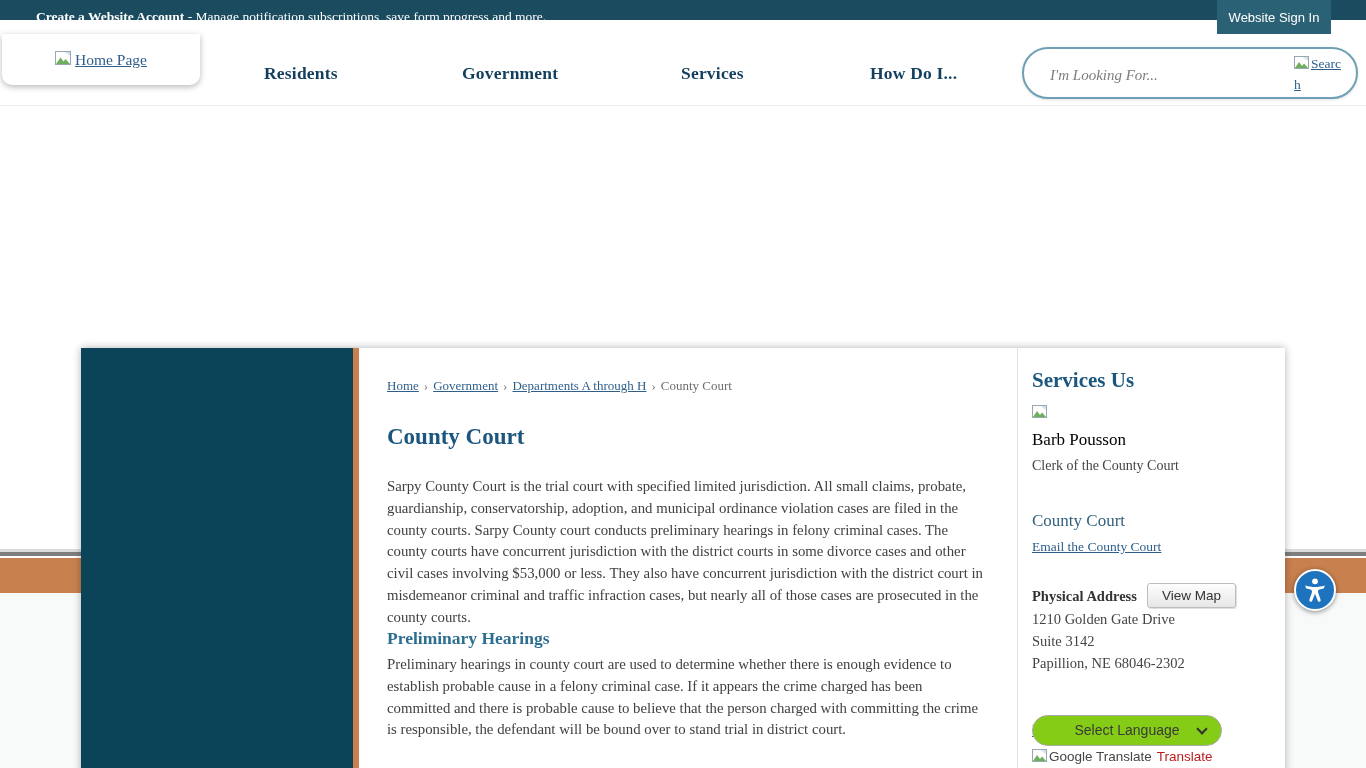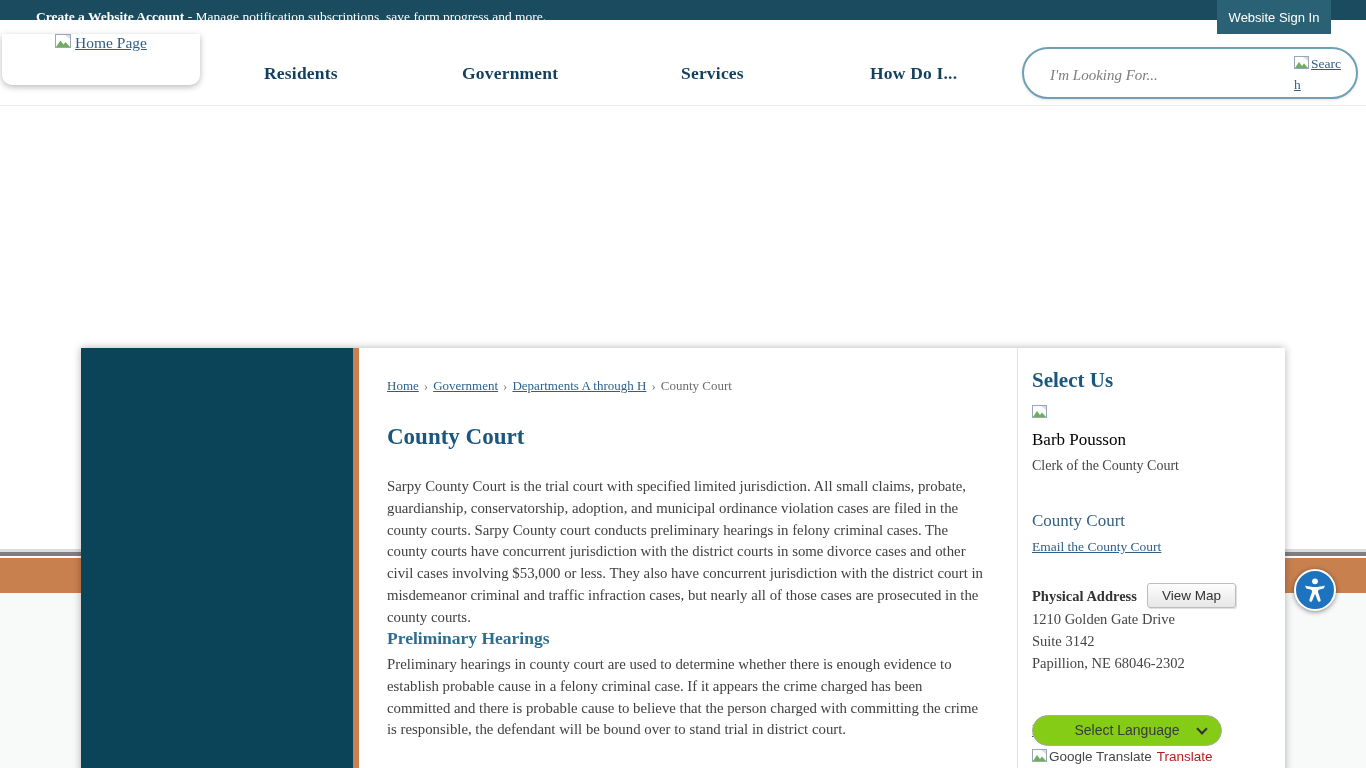--- a/index.html
+++ b/index.html
@@ -14,21 +14,21 @@
   .topbar-text b { font-weight:bold; cursor:pointer; }
   .signin { position:absolute; right:35px; top:0; width:114px; height:34px; background:#2b6174;
             color:#ffffff; border:none; font-family:"Liberation Sans", sans-serif; font-size:13px;
             cursor:pointer; }
 
   
   .header { position:absolute; left:0; top:34px; width:1366px; height:72px; background:#ffffff;
             border-bottom:1px solid #ececec; }
   .logo-card { position:absolute; left:2px; top:0; width:198px; height:51px; background:#ffffff;
                border-radius:0 0 10px 10px; box-shadow:0 2px 6px rgba(0,0,0,0.28);
-               display:flex; justify-content:center; gap:2px; cursor:pointer; }
+               display:flex; align-items:center; justify-content:center; gap:2px; cursor:pointer; }
   .logo-link { color:#2e5f8a; text-decoration:underline; font-size:15.5px; }
   .nav-item { position:absolute; top:0; height:72px; line-height:78px; font-weight:bold;
               font-size:17.5px; color:#123f5d; cursor:pointer; letter-spacing:0.2px; }
   .nav-residents { left:264px; } .nav-government { left:462px; }
   .nav-services { left:681px; } .nav-howdoi { left:870px; }
 
   .search-pill { position:absolute; left:1022px; top:13px; width:336px; height:52px;
                  border:2px solid #6fa0b5; border-radius:27px; background:#ffffff;
                  box-shadow:0 1px 3px rgba(0,0,0,0.12); }
   .search-input { position:absolute; left:26px; top:9px; width:230px; height:34px; border:none;
@@ -152,21 +152,21 @@
         <a>Home</a><span class="sep">›</span><a>Government</a><span class="sep">›</span><a>Departments A through H</a><span class="sep">›</span><span>County Court</span>
       </div>
 
       <h1 class="page-h1">County Court</h1>
       <p class="body-p p-intro">Sarpy County Court is the trial court with specified limited jurisdiction. All small claims, probate, guardianship, conservatorship, adoption, and municipal ordinance violation cases are filed in the county courts. Sarpy County court conducts preliminary hearings in felony criminal cases. The county courts have concurrent jurisdiction with the district courts in some divorce cases and other civil cases involving $53,000 or less. They also have concurrent jurisdiction with the district court in misdemeanor criminal and traffic infraction cases, but nearly all of those cases are prosecuted in the county courts.</p>
       <h2 class="page-h2">Preliminary Hearings</h2>
       <p class="body-p p-section">Preliminary hearings in county court are used to determine whether there is enough evidence to establish probable cause in a felony criminal case. If it appears the crime charged has been committed and there is probable cause to believe that the person charged with committing the crime is responsible, the defendant will be bound over to stand trial in district court.</p>
     </div>
 
     <div class="right-inner">
-      <div class="contact-title">Select Us</div>
+      <div class="contact-title">Services Us</div>
       <div class="contact-icon">
         <svg width="15" height="13" viewBox="0 0 15 13">
             <rect x="0.5" y="0.5" width="14" height="12" fill="#fdfdfd" stroke="#9aa7b5"></rect>
             <path d="M1 12 L5 6 L8 10 L10 7.5 L14 12 Z" fill="#6fae5c"></path>
             <path d="M9 1 h5 v4 Z" fill="#cfe0ee"></path>
           </svg>
       </div>
       <div class="contact-name">Barb Pousson</div>
       <div class="contact-role">Clerk of the County Court</div>
       <div class="contact-dept">County Court</div>

